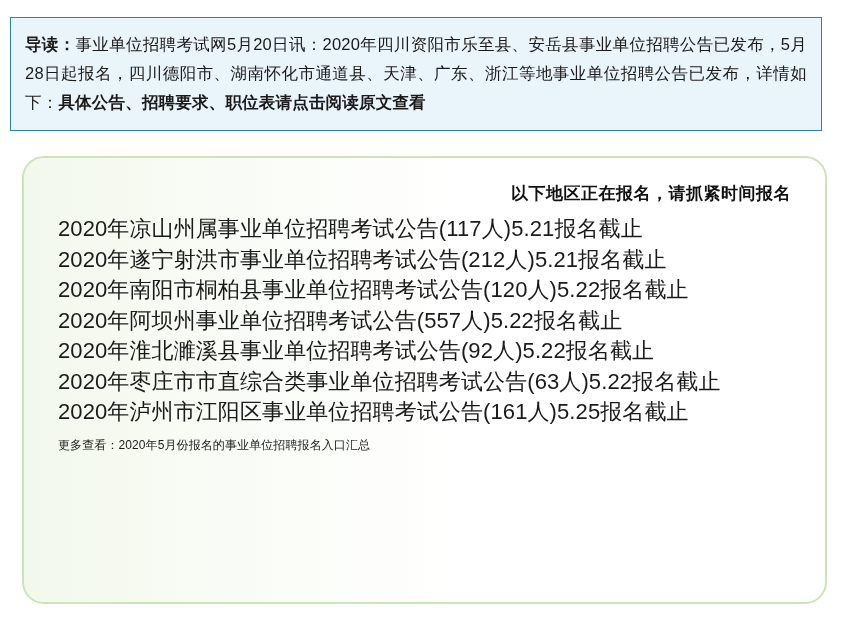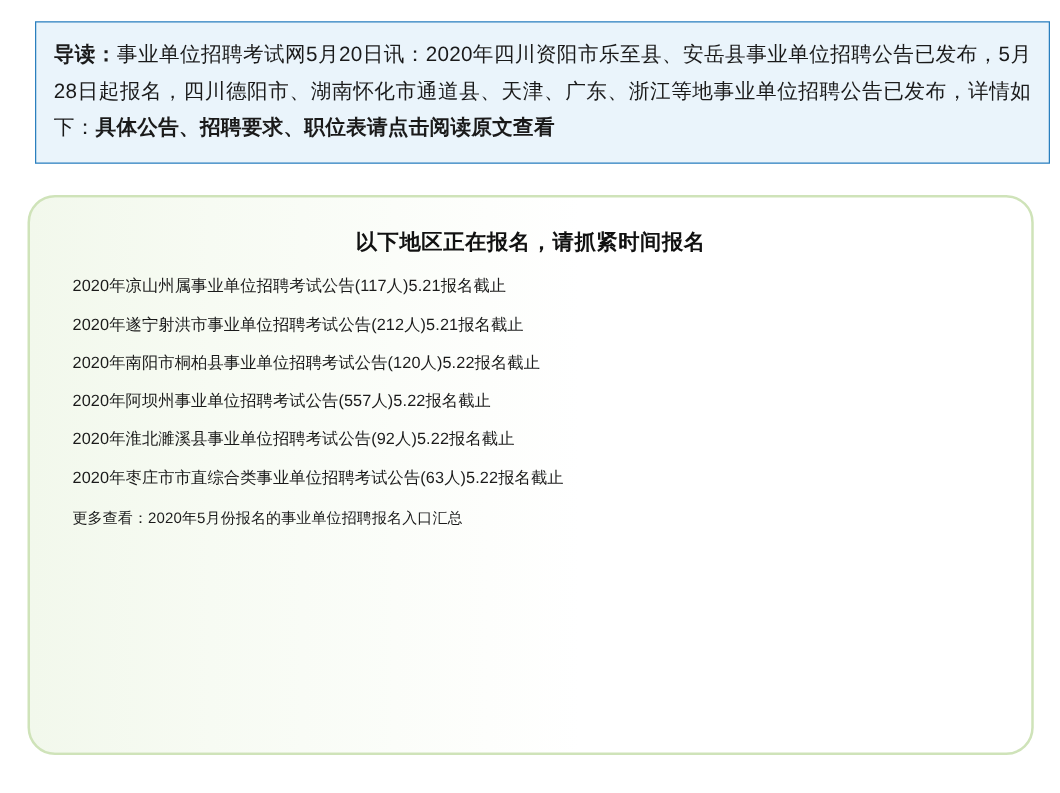--- a/index.html
+++ b/index.html
@@ -17,21 +17,21 @@
   .page {
     position: relative;
     width: 848px;
     height: 634px;
     box-sizing: border-box;
   }
 
   
   .lead-box {
     position: absolute;
-    left: 28px;
+    left: 10px;
     top: 17px;
     width: 812px;
     box-sizing: border-box;
     border: 1px solid #2a7fbe;
     background: #eaf4fb;
     padding: 12px 14px 13px 14px;
   }
   .lead-text {
     font-size: 16.5px;
     line-height: 29px;
@@ -56,35 +56,35 @@
     box-sizing: border-box;
     border: 2px solid #cfe3b9;
     border-radius: 22px;
     background: linear-gradient(to right, #f2f8ec 0%, #f7fbf3 18%, #ffffff 55%, #ffffff 100%);
     overflow: hidden;
   }
   .panel-inner {
     padding: 22px 34px 10px 34px;
   }
   .panel-title {
-    text-align: center;
+    text-align: right;
     font-size: 17px;
     font-weight: bold;
     letter-spacing: 0.5px;
     color: #111;
     margin: 0 0 6px 0;
     line-height: 28px;
   }
   .panel-list {
     list-style: none;
     margin: 0;
     padding: 0;
   }
   .panel-list li {
-    font-size: 13px;
+    font-size: 22px;
     line-height: 30.5px;
     color: #1a1a1a;
     white-space: nowrap;
     letter-spacing: 0.1px;
   }
   .panel-footer {
     font-size: 12px;
     line-height: 30.5px;
     color: #1a1a1a;
     margin-top: 2px;
@@ -104,18 +104,19 @@
   <div class="list-panel">
     <div class="panel-inner">
       <div class="panel-title">以下地区正在报名，请抓紧时间报名</div>
       <ul class="panel-list">
         <li>2020年凉山州属事业单位招聘考试公告(117人)5.21报名截止</li>
         <li>2020年遂宁射洪市事业单位招聘考试公告(212人)5.21报名截止</li>
         <li>2020年南阳市桐柏县事业单位招聘考试公告(120人)5.22报名截止</li>
         <li>2020年阿坝州事业单位招聘考试公告(557人)5.22报名截止</li>
         <li>2020年淮北濉溪县事业单位招聘考试公告(92人)5.22报名截止</li>
         <li>2020年枣庄市市直综合类事业单位招聘考试公告(63人)5.22报名截止</li>
+        <li>2020年泸州市江阳区事业单位招聘考试公告(161人)5.25报名截止</li>
       </ul>
       <div class="panel-footer">更多查看：2020年5月份报名的事业单位招聘报名入口汇总</div>
     </div>
   </div>
 
 </div>
 
 </body></html>

